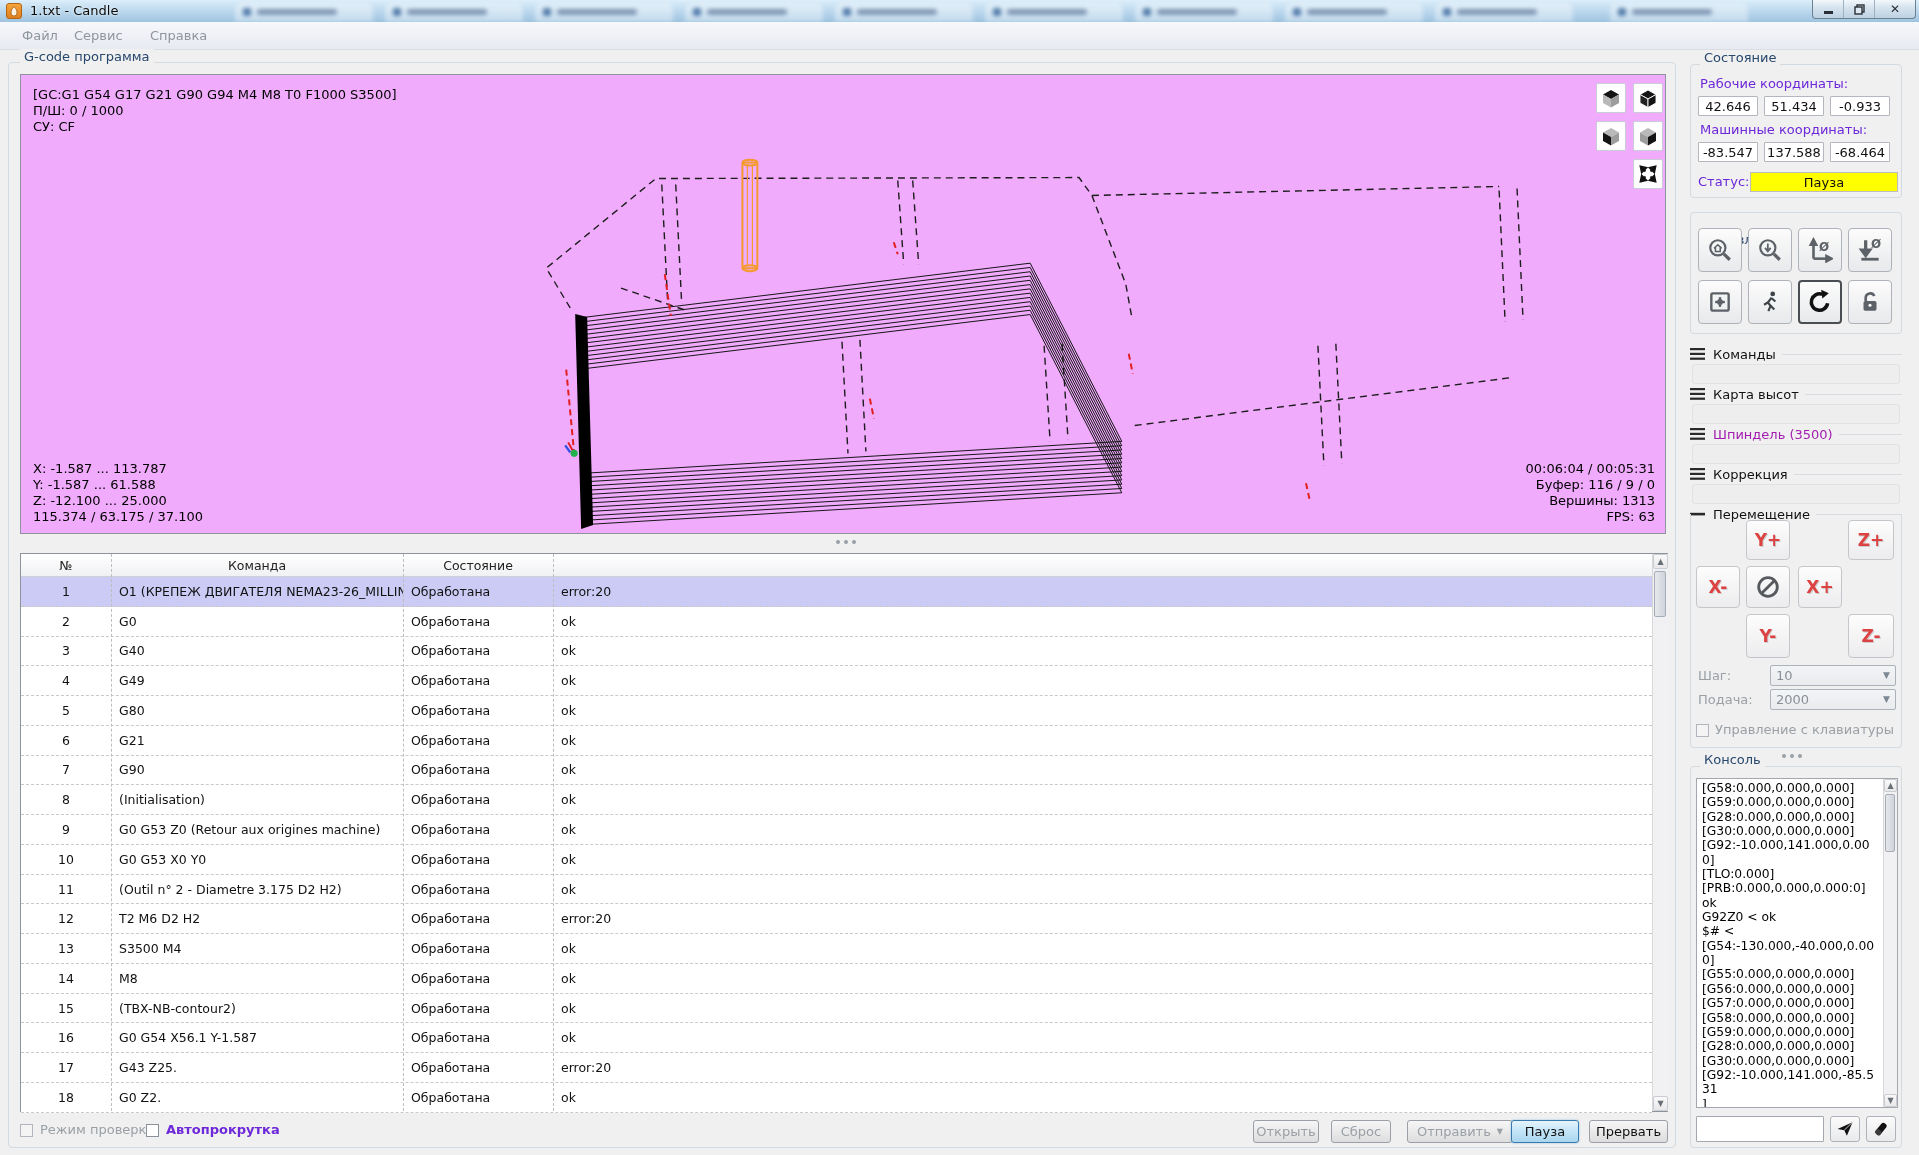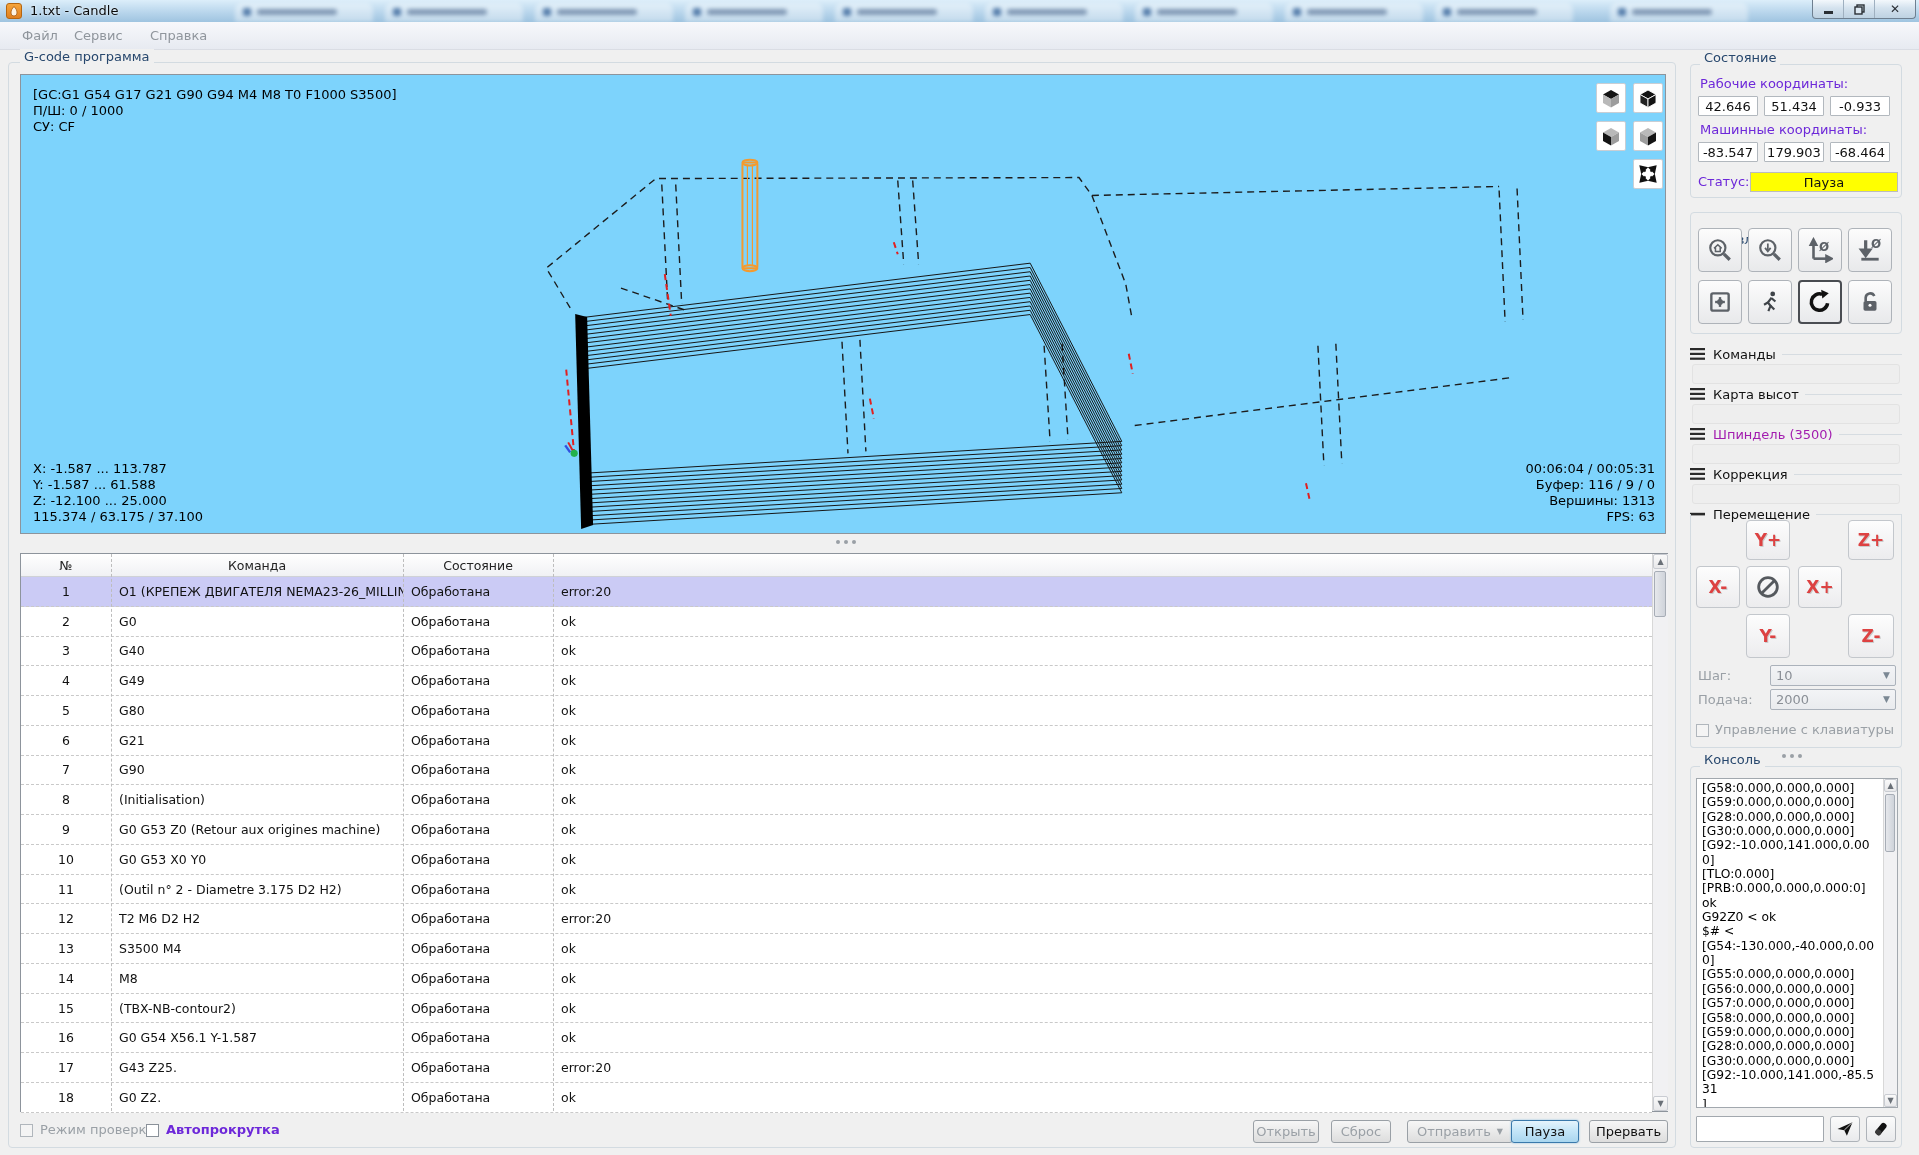--- a/index.html
+++ b/index.html
@@ -30,21 +30,21 @@
     background:linear-gradient(180deg,#f7f8fb,#e7eaf1); border-bottom:1px solid #dadde4; }
   .menu-item { position:absolute; top:6px; font-size:13px; color:#8f959c; }
 
   
   .groupbox { position:absolute; border:1px solid #d3dbe1; border-radius:4px; }
   .gb-label { position:absolute; font-size:13px; color:#27476d; background:#f0f0f0; padding:0 4px; white-space:nowrap; }
   .plain-label { font-size:13px; color:#6d28d9; white-space:nowrap; }
   .grey-label { font-size:13px; color:#9aa0a6; white-space:nowrap; }
 
   
-  .viewport { position:absolute; left:20px; top:74px; width:1646px; height:460px; background:#7dd3fc; border:1px solid #8d949c; }
+  .viewport { position:absolute; left:20px; top:74px; width:1646px; height:460px; background:#f0abfc; border:1px solid #8d949c; }
   .ov { position:absolute; font-size:13px; line-height:16px; color:#000; white-space:pre; }
   .viewbtn { position:absolute; width:30px; height:30px; background:#fff; border:1px solid #c9ced4; border-radius:2px;
     display:flex; align-items:center; justify-content:center; }
 
   
   .dots { display:flex; gap:4px; }
   .dots i { width:4px; height:4px; border-radius:50%; background:#9aa0a6; }
 
   
   .gtable { position:absolute; left:20px; top:553px; width:1648px; height:559px; background:#fff; border:1px solid #8d949c; }
@@ -440,21 +440,21 @@
 <div class="btn" style="left:1589px; top:1120px; width:79px;">Прервать</div>
 
 <div class="groupbox" style="left:1690px; top:64px; width:212px; height:134px;"></div>
 <span class="gb-label" style="left:1700px; top:50px;">Состояние</span>
 <span class="plain-label abs" style="left:1700px; top:76px;">Рабочие координаты:</span>
 <div class="coordbox" style="left:1698px; top:96px;">42.646</div>
 <div class="coordbox" style="left:1764px; top:96px;">51.434</div>
 <div class="coordbox" style="left:1830px; top:96px;">-0.933</div>
 <span class="plain-label abs" style="left:1700px; top:122px;">Машинные координаты:</span>
 <div class="coordbox" style="left:1698px; top:142px;">-83.547</div>
-<div class="coordbox" style="left:1764px; top:142px;">179.903</div>
+<div class="coordbox" style="left:1764px; top:142px;">137.588</div>
 <div class="coordbox" style="left:1830px; top:142px;">-68.464</div>
 <span class="plain-label abs" style="left:1698px; top:174px;">Статус:</span>
 <div class="statusbox" style="background:#ffff00;">Пауза</div>
 
 <div class="groupbox" style="left:1690px; top:212px; width:212px; height:122px;"></div>
 <span class="gb-label" style="left:1700px; top:198px;margin-top:34px;">Управление</span>
 
 <div class="ctrlbtn" style="left:1698px; top:228px;">
   <svg width="26" height="26" viewBox="0 0 24 24" fill="none" stroke="#5d6268" stroke-width="2">
       <circle cx="10" cy="10" r="7"></circle>

